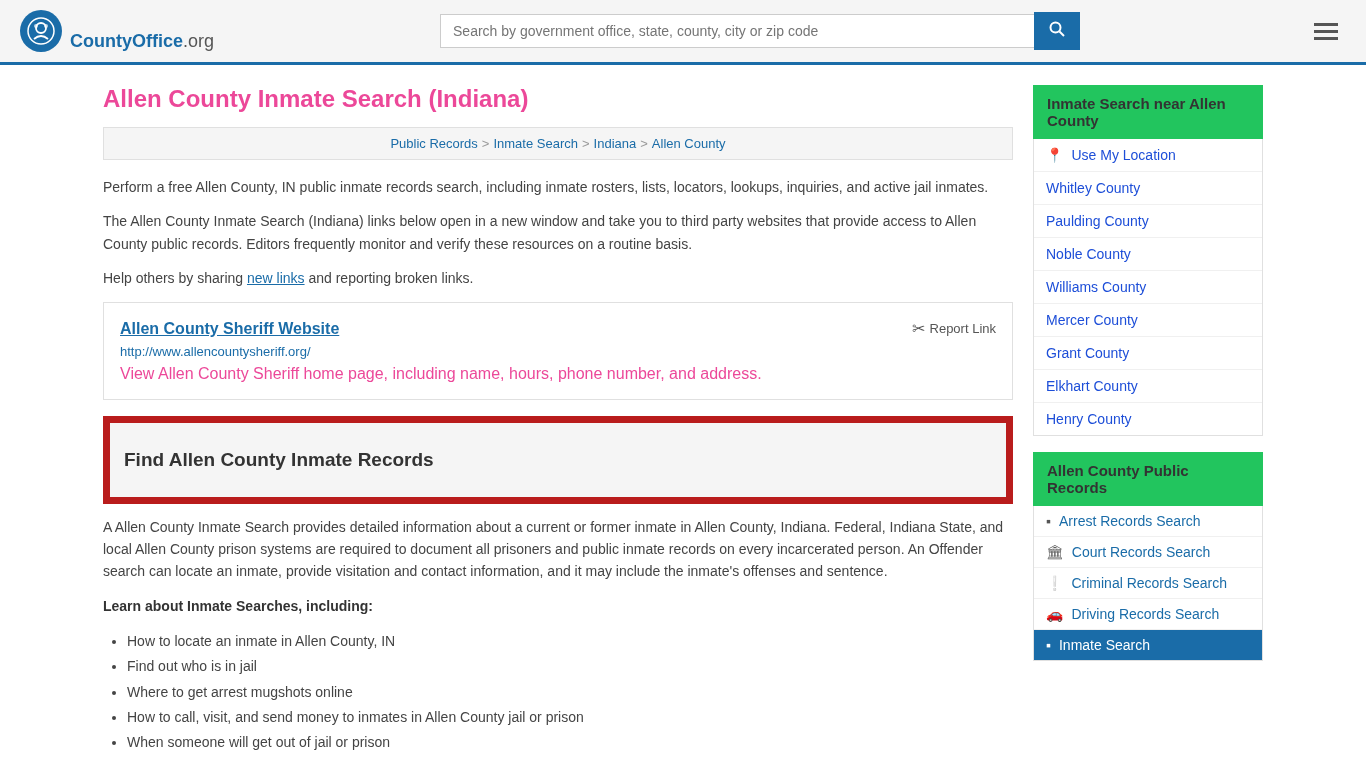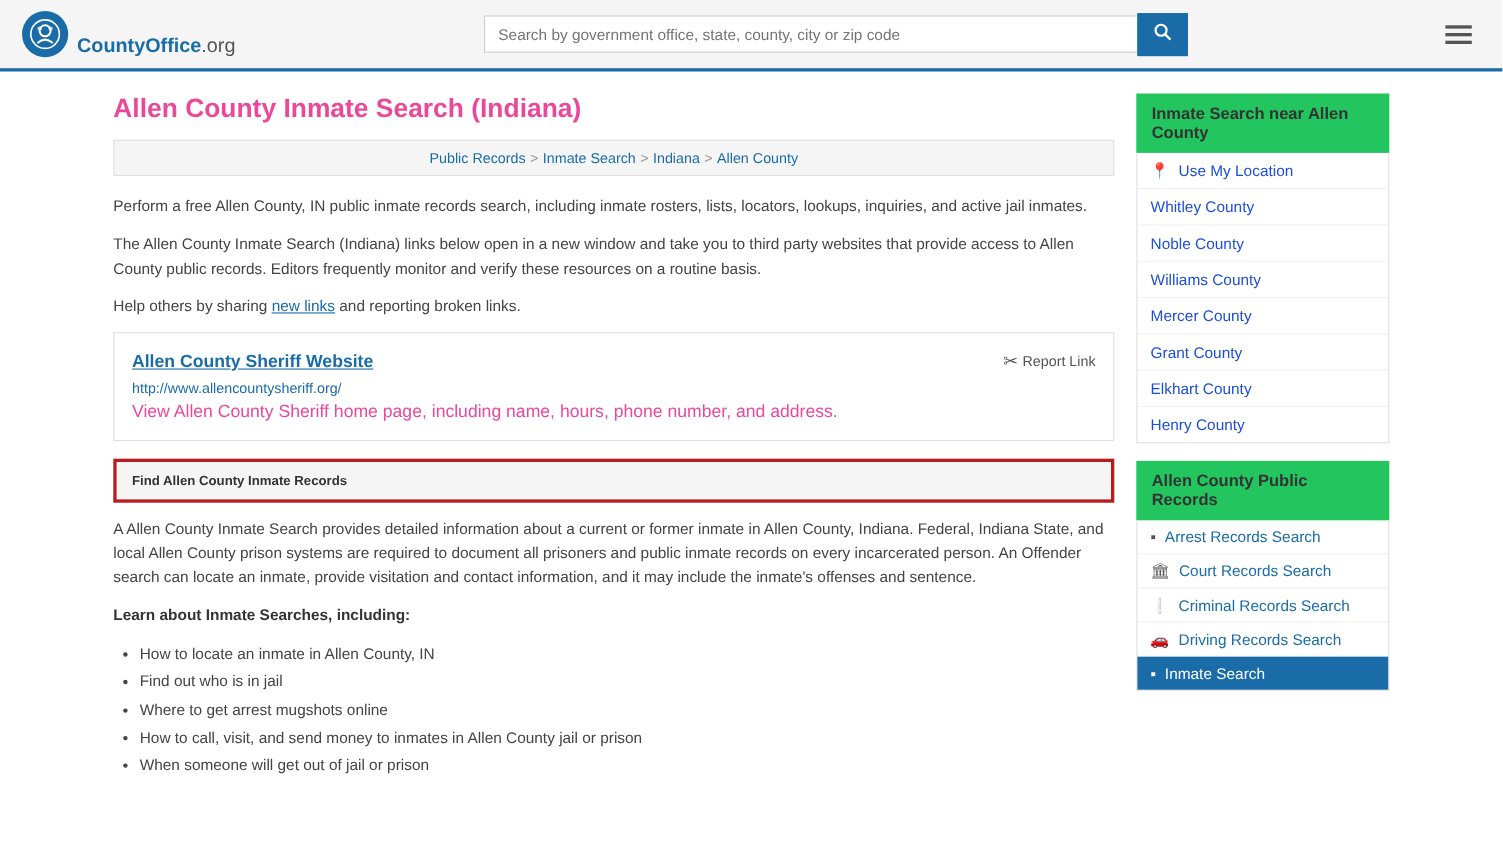--- a/index.html
+++ b/index.html
@@ -166,23 +166,23 @@
       display: block;
       margin-bottom: 6px;
     }
     .link-desc {
       font-size: 16px;
       color: #ec4899;
     }
 
     .section-header {
       background: #f5f5f5;
-      border: 3px solid #b91c1c;
-      padding: 10px 14px;
-      font-size: 12px;
+      border: 7px solid #b91c1c;
+      padding: 26px 14px;
+      font-size: 19px;
       font-weight: bold;
       color: #333;
       margin-bottom: 12px;
     }
 
     .body-text {
       font-size: 14px;
       line-height: 1.6;
       color: #444;
       margin-bottom: 12px;
@@ -357,20 +357,23 @@
       <div class="sidebar-title">Inmate Search near Allen County</div>
       <div class="sidebar-list">
         <div class="sidebar-list-item">
           <span class="location-icon">📍</span>
           <a href="#">Use My Location</a>
         </div>
         <div class="sidebar-list-item">
           <a href="#">Whitley County</a>
         </div>
         <div class="sidebar-list-item">
+          <a href="#">Paulding County</a>
+        </div>
+        <div class="sidebar-list-item">
           <a href="#">Noble County</a>
         </div>
         <div class="sidebar-list-item">
           <a href="#">Williams County</a>
         </div>
         <div class="sidebar-list-item">
           <a href="#">Mercer County</a>
         </div>
         <div class="sidebar-list-item">
           <a href="#">Grant County</a>

